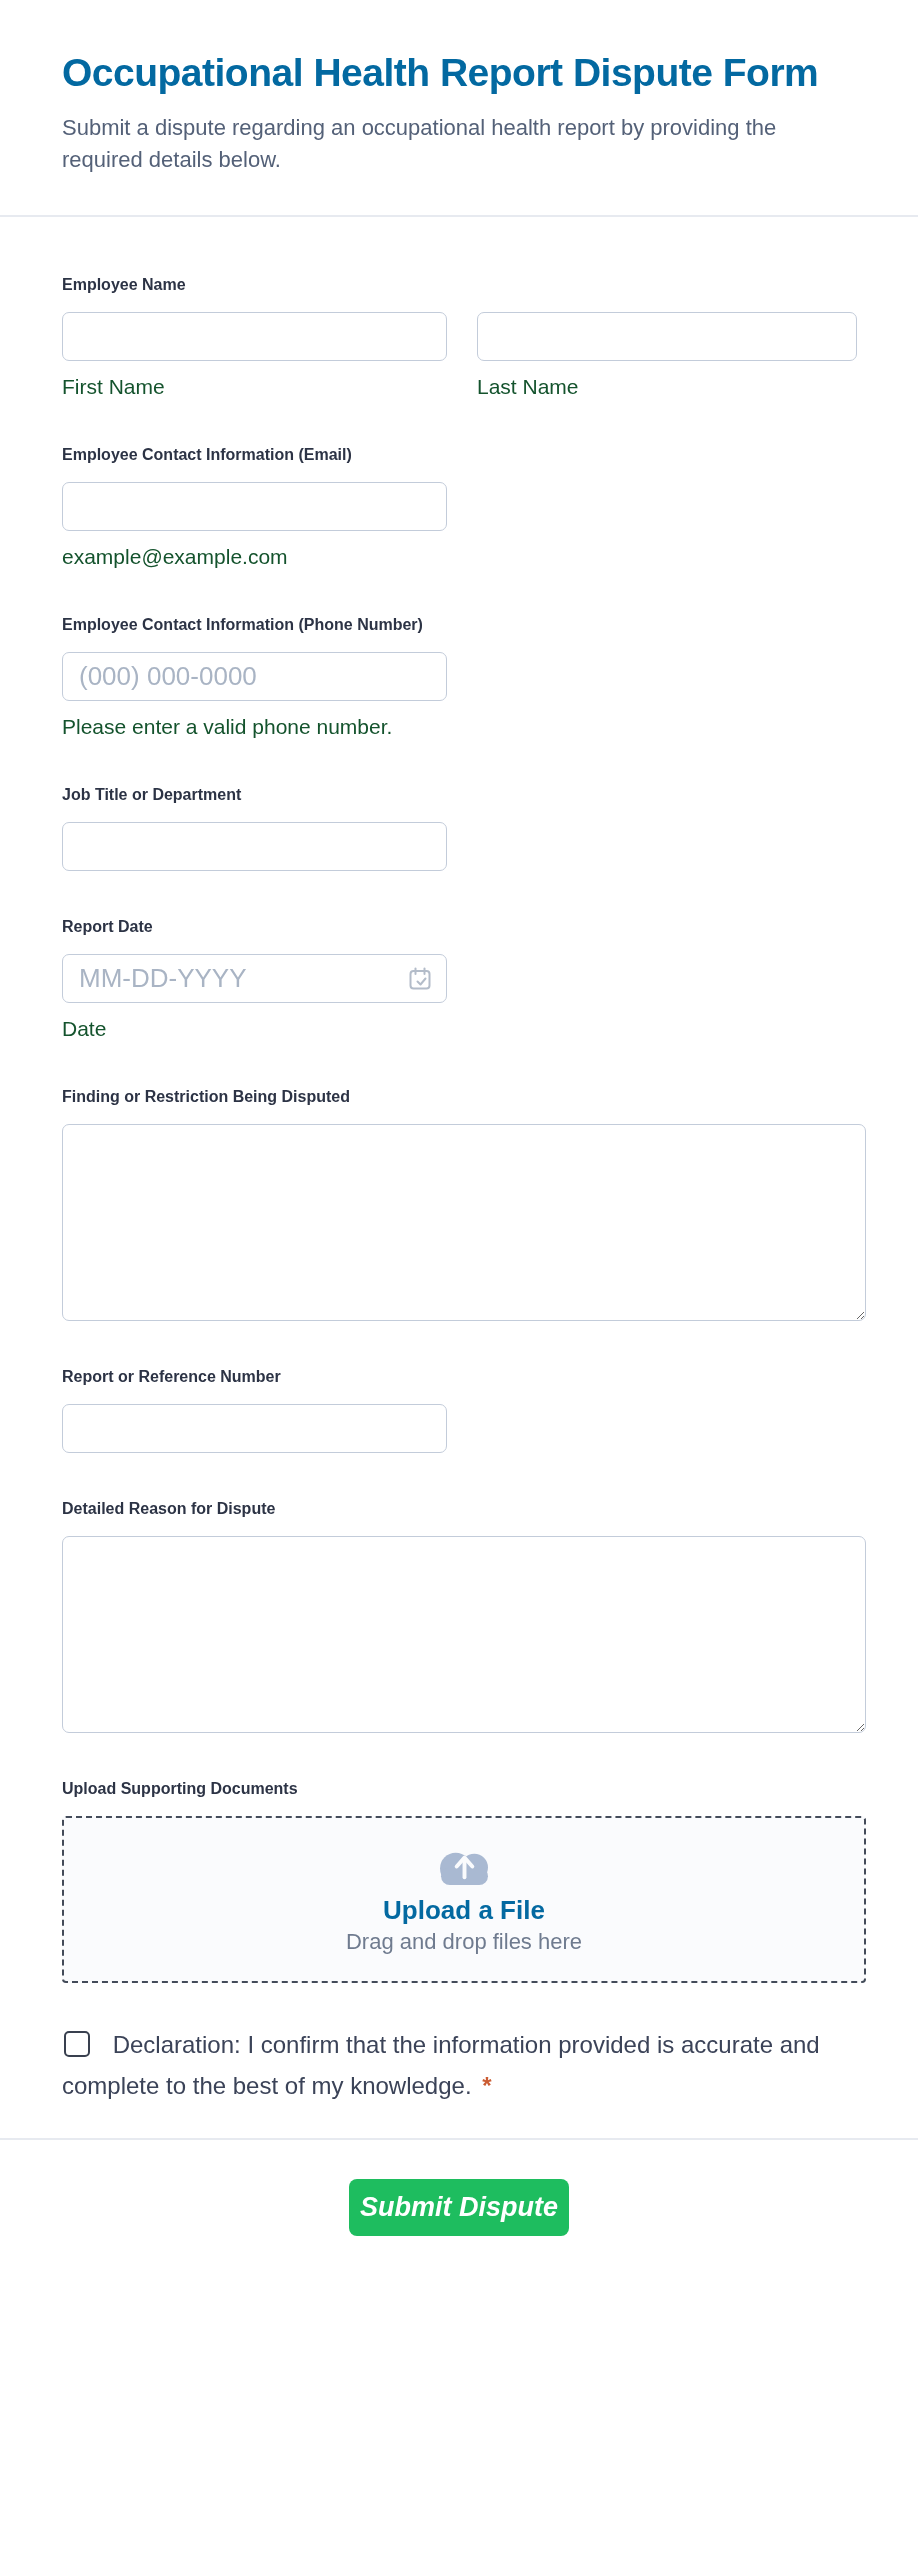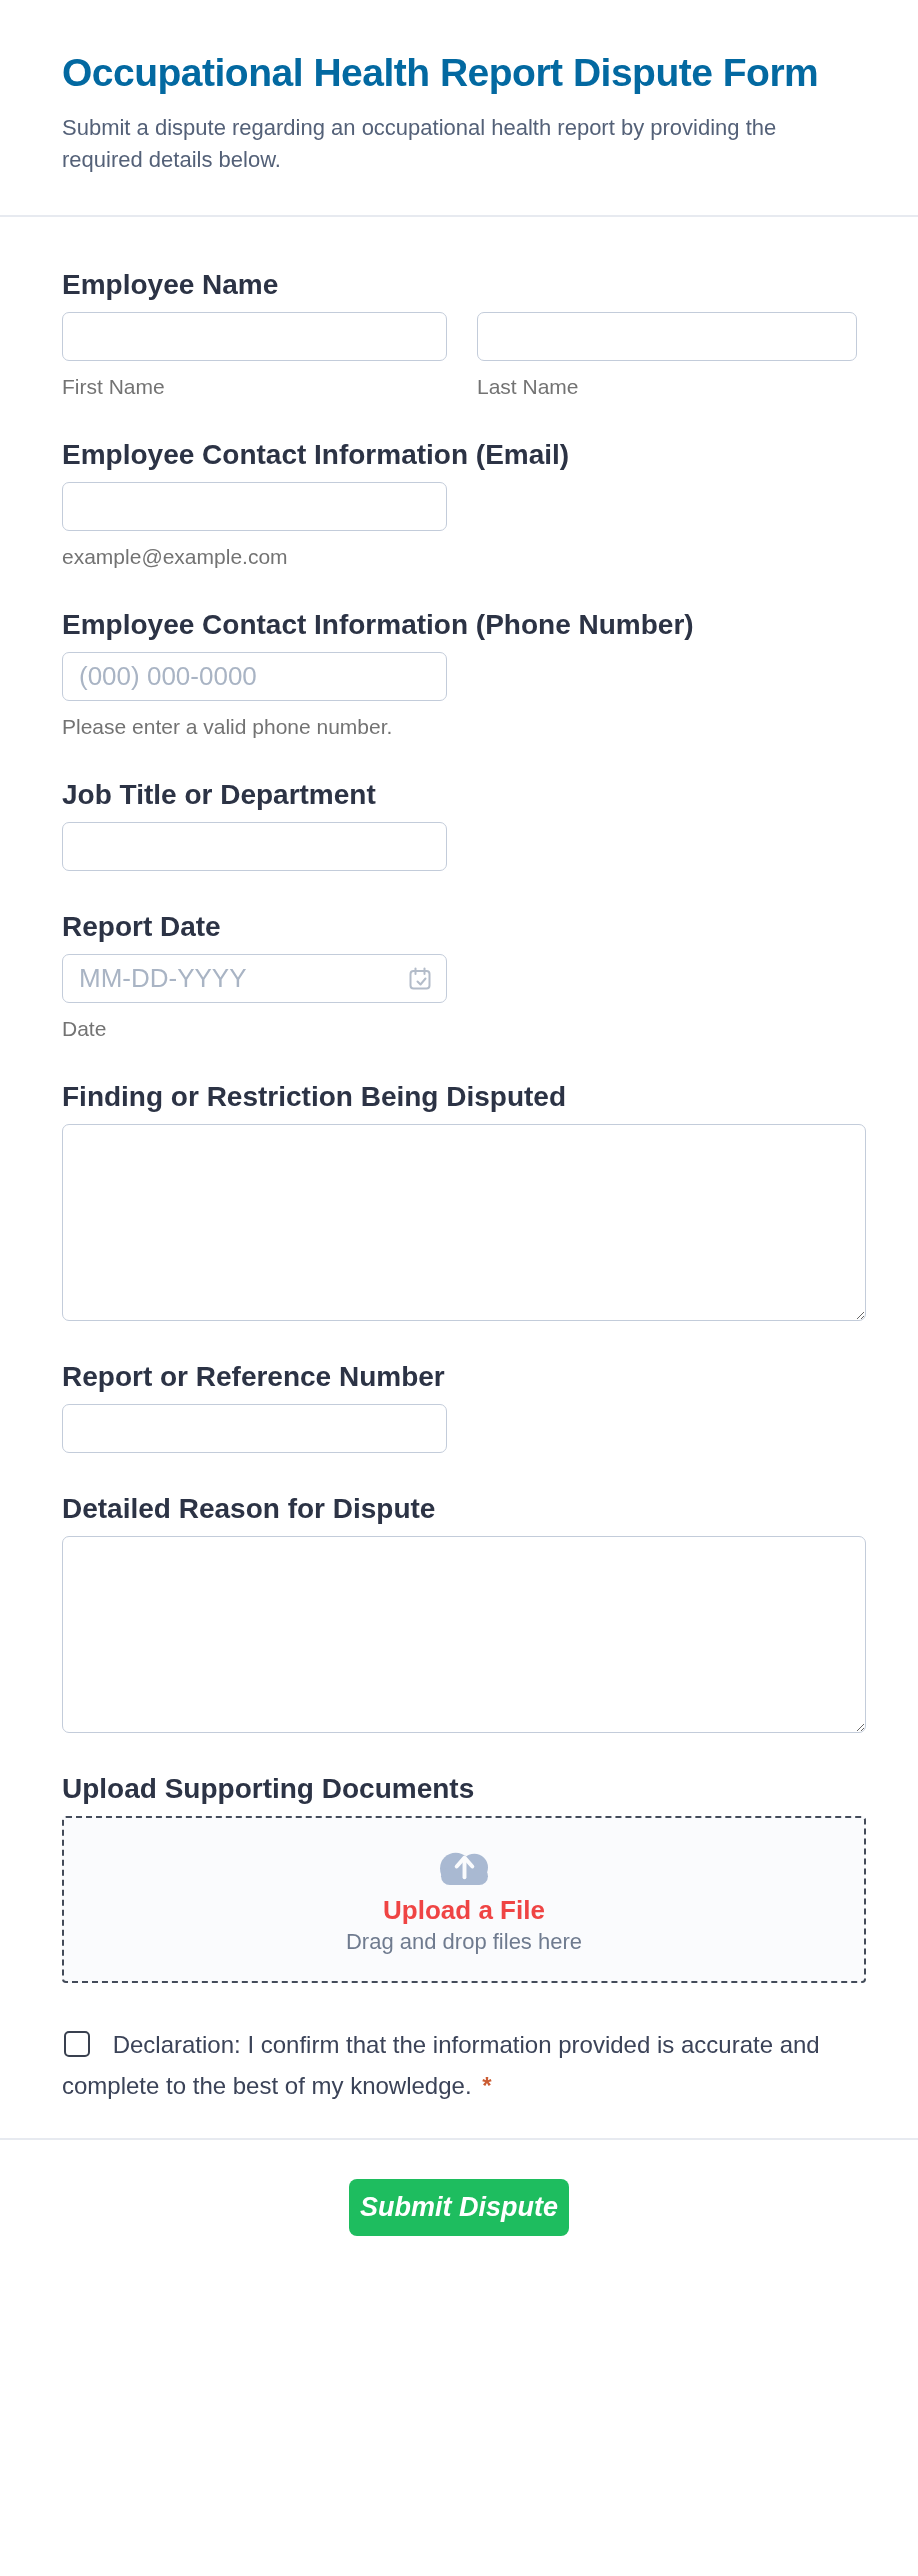--- a/index.html
+++ b/index.html
@@ -35,21 +35,21 @@
     border-top: 2px solid #e7eaf0;
     margin: 0;
     width: 918px;
   }
 
   
   .form-body { padding: 53px 52px 0 62px; }
   .field { margin: 0 0 41px 0; }
   .field-label {
     display: block;
-    font-size: 28px;
+    font-size: 16px;
     line-height: 30px;
     font-weight: 600;
     color: #2c3345;
     margin-bottom: 12px;
   }
   .text-input {
     display: block;
     width: 385px;
     height: 49px;
     border: 1px solid #c3ccda;
@@ -60,21 +60,21 @@
     font-size: 26px;
     color: #2c3345;
     outline: none;
   }
   .text-input::placeholder, .textarea::placeholder { color: #a9b4c4; }
   .sublabel {
     display: block;
     margin-top: 14px;
     font-size: 21px;
     line-height: 24px;
-    color: #737373;
+    color: #14532d;
   }
   .name-grid {
     display: grid;
     grid-template-columns: 385px 380px;
     column-gap: 30px;
   }
   .name-grid .text-input { width: 100%; }
 
   .date-wrap { position: relative; width: 385px; }
   .date-wrap .text-input { padding-right: 55px; width: 100%; }
@@ -111,21 +111,21 @@
     text-align: center;
     padding: 24px 0 26px 0;
     cursor: pointer;
   }
   .cloud-icon { display: block; margin: 0 auto; }
   .dropzone-title {
     margin-top: 8px;
     font-size: 26px;
     line-height: 30px;
     font-weight: 700;
-    color: #ef4444;
+    color: #0369a1;
   }
   .dropzone-hint {
     margin-top: 4px;
     font-size: 22px;
     line-height: 26px;
     color: #6f7b8f;
   }
 
   
   .declaration {

